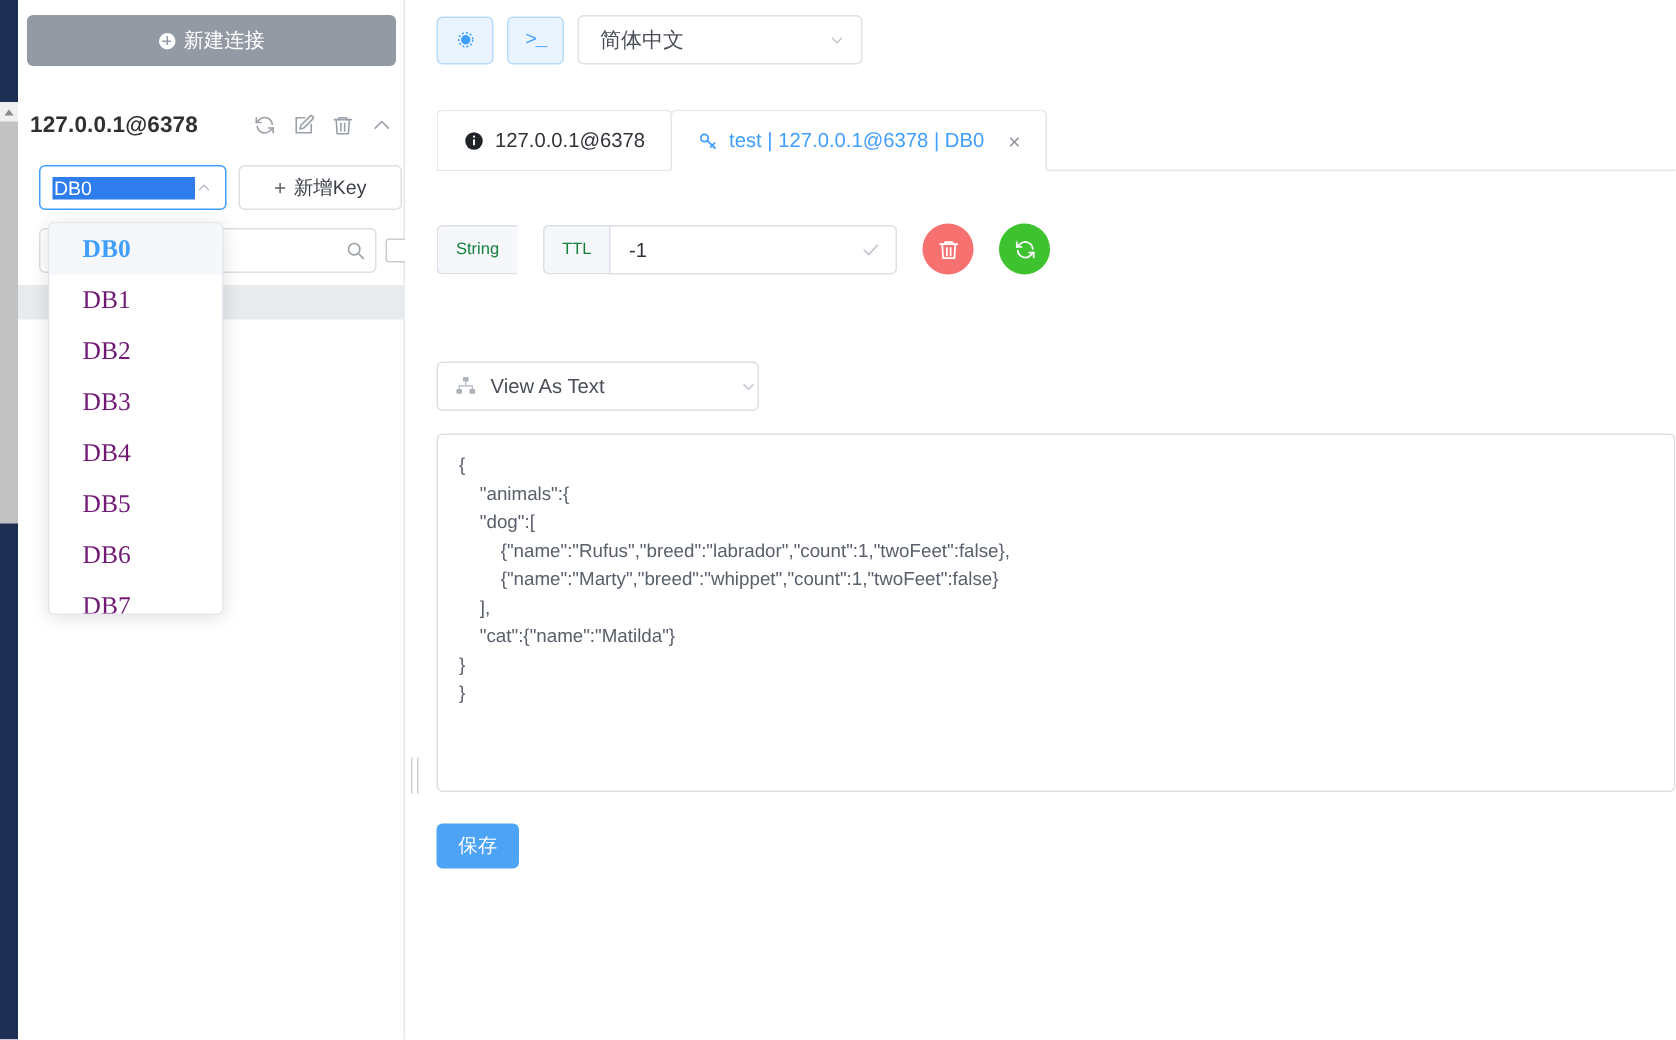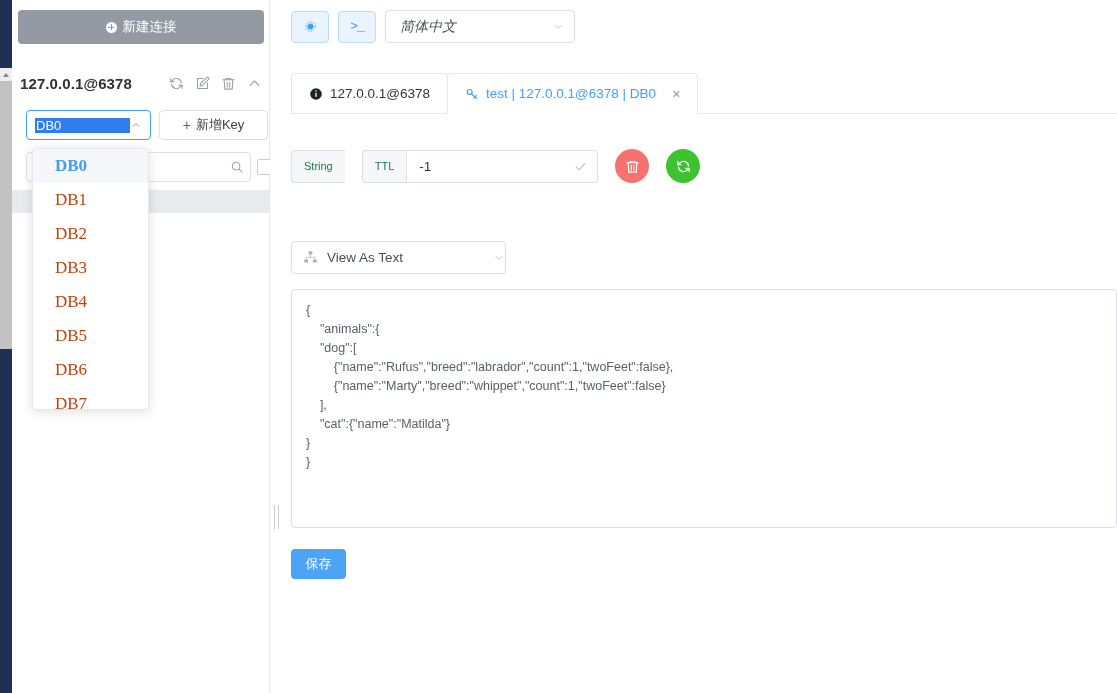--- a/index.html
+++ b/index.html
@@ -149,21 +149,21 @@
     width: 0; height: 0;
     border-left: 6px solid transparent;
     border-right: 6px solid transparent;
     border-bottom: 6px solid #fff;
     filter: drop-shadow(0 -1px 0 #e4e7ed);
   }
   .db-opt {
     height: 34px; display: flex; align-items: center;
     padding-left: 22px;
     font-family: "Liberation Serif", serif;
-    font-size: 17px; color: #c2410c;
+    font-size: 17px; color: #701a75;
     cursor: pointer; white-space: nowrap;
   }
   .db-opt.selected {
     color: #409eff; font-weight: bold; background: #f5f7fa;
   }
 
   
   .splitter {
     position: absolute; left: 270px; top: 0;
     width: 12px; height: 693px;
@@ -192,21 +192,21 @@
   .tb-btn .term { font-size: 13px; font-family: "Liberation Mono", monospace; letter-spacing: -1px; }
 
   .lang-select {
     width: 190px; height: 33px;
     border: 1px solid #dcdfe6; border-radius: 4px;
     background: #fff;
     display: flex; align-items: center;
     padding: 0 10px 0 14px;
     cursor: pointer;
   }
-  .lang-select .v { flex: 1 1 auto; font-size: 14px; color: #4a4f57; font-style: italic; }
+  .lang-select .v { flex: 1 1 auto; font-size: 14px; color: #4a4f57; }
 
   .tabs {
     position: absolute; left: 9px; top: 73px;
     height: 41px; display: flex; align-items: stretch;
     border-bottom: 1px solid #e4e7ed; width: 826px;
   }
   .tab {
     border: 1px solid #e4e7ed;
     border-bottom: none;
     background: #fff;

